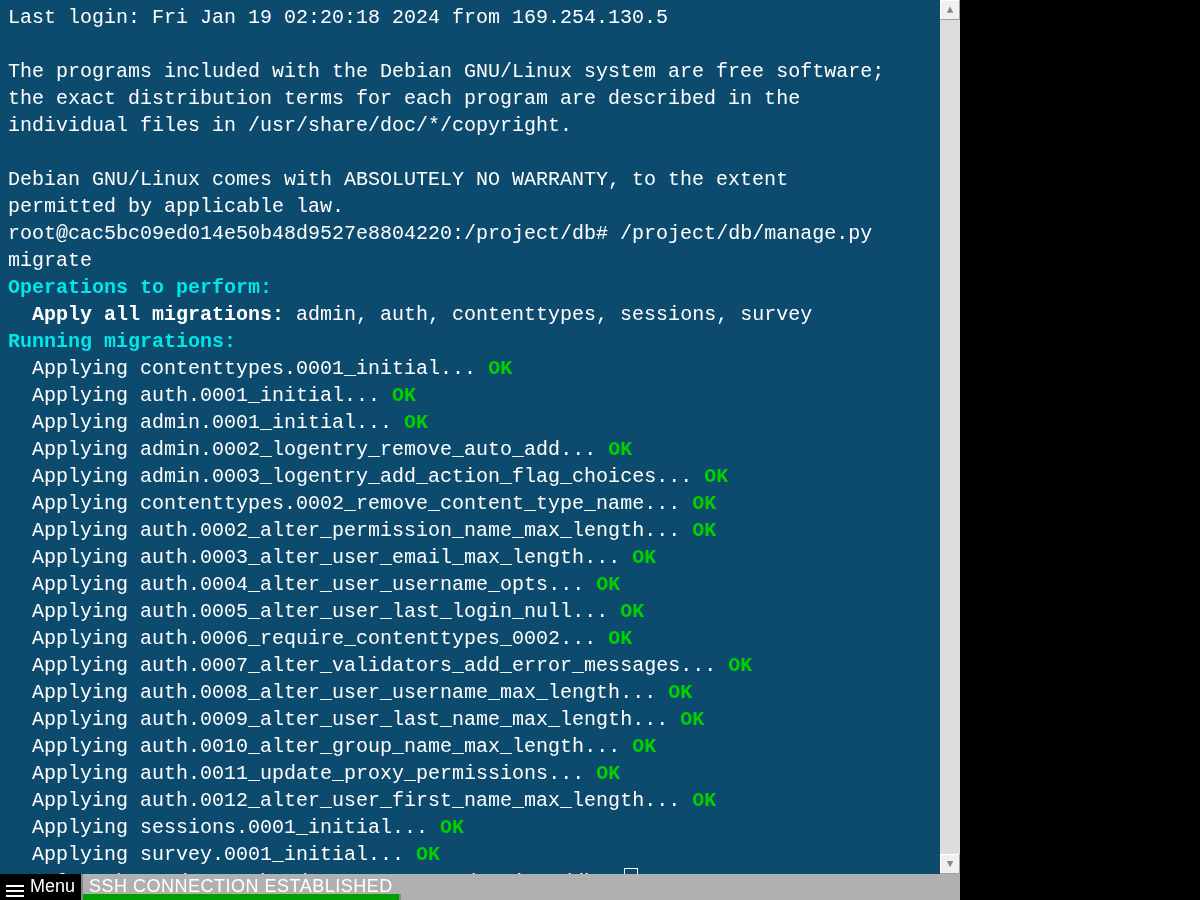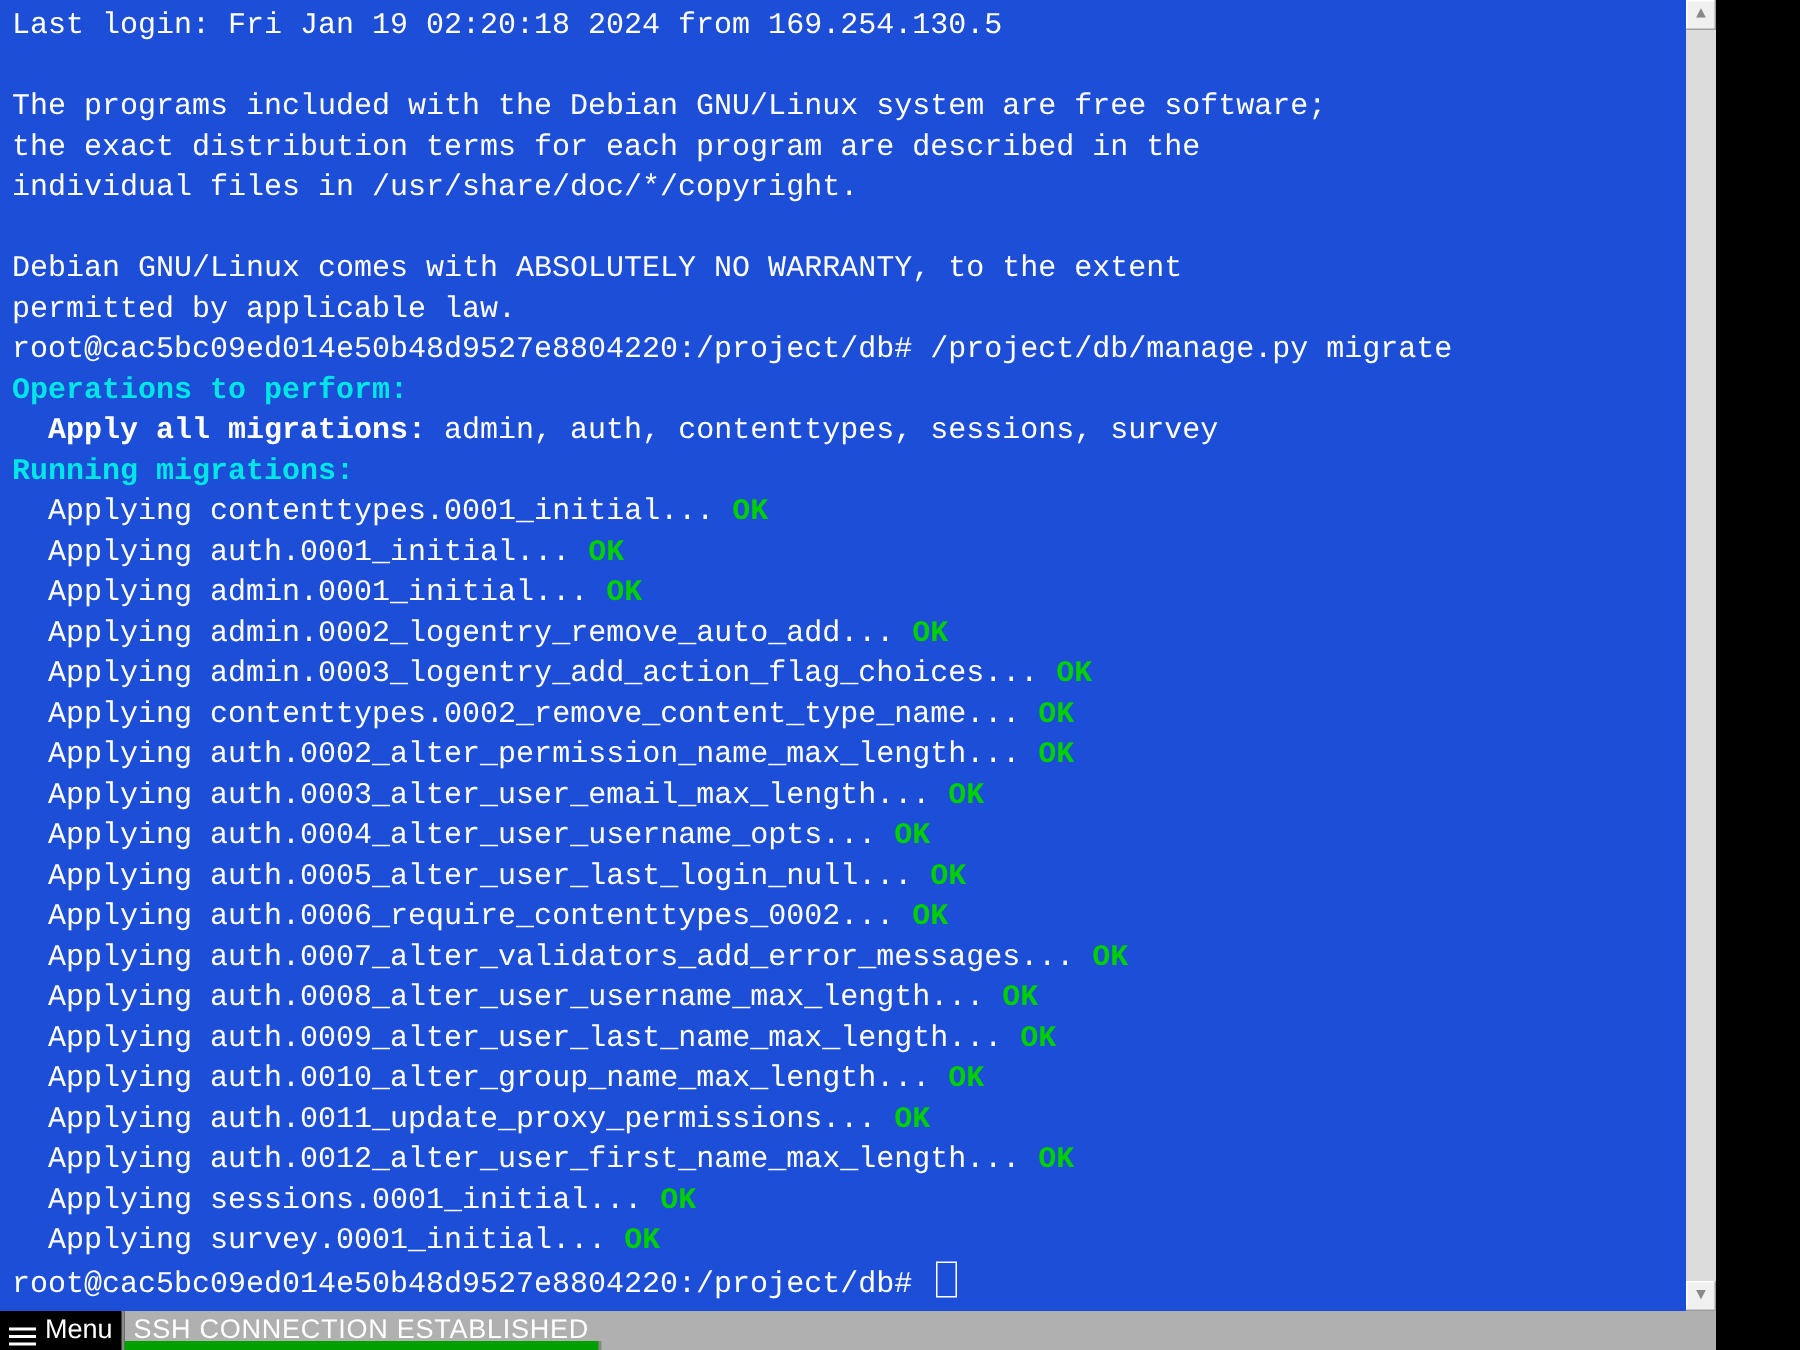--- a/index.html
+++ b/index.html
@@ -9,23 +9,23 @@
     height: 900px;
     overflow: hidden;
     background: #000;
     font-family: "Courier New", Courier, monospace;
     font-size: 20px;
     line-height: 27px;
     color: #ffffff;
   }
   .viewport {
     position: relative;
-    width: 1144px;
+    width: 960px;
     height: 900px;
-    background: #1d4ed8;
+    background: #0c4a6e;
   }
   .terminal-wrap {
     position: absolute;
     left: 0;
     top: 0;
     right: 20px;   
     bottom: 26px;  
     overflow: hidden;
   }
   .terminal {

